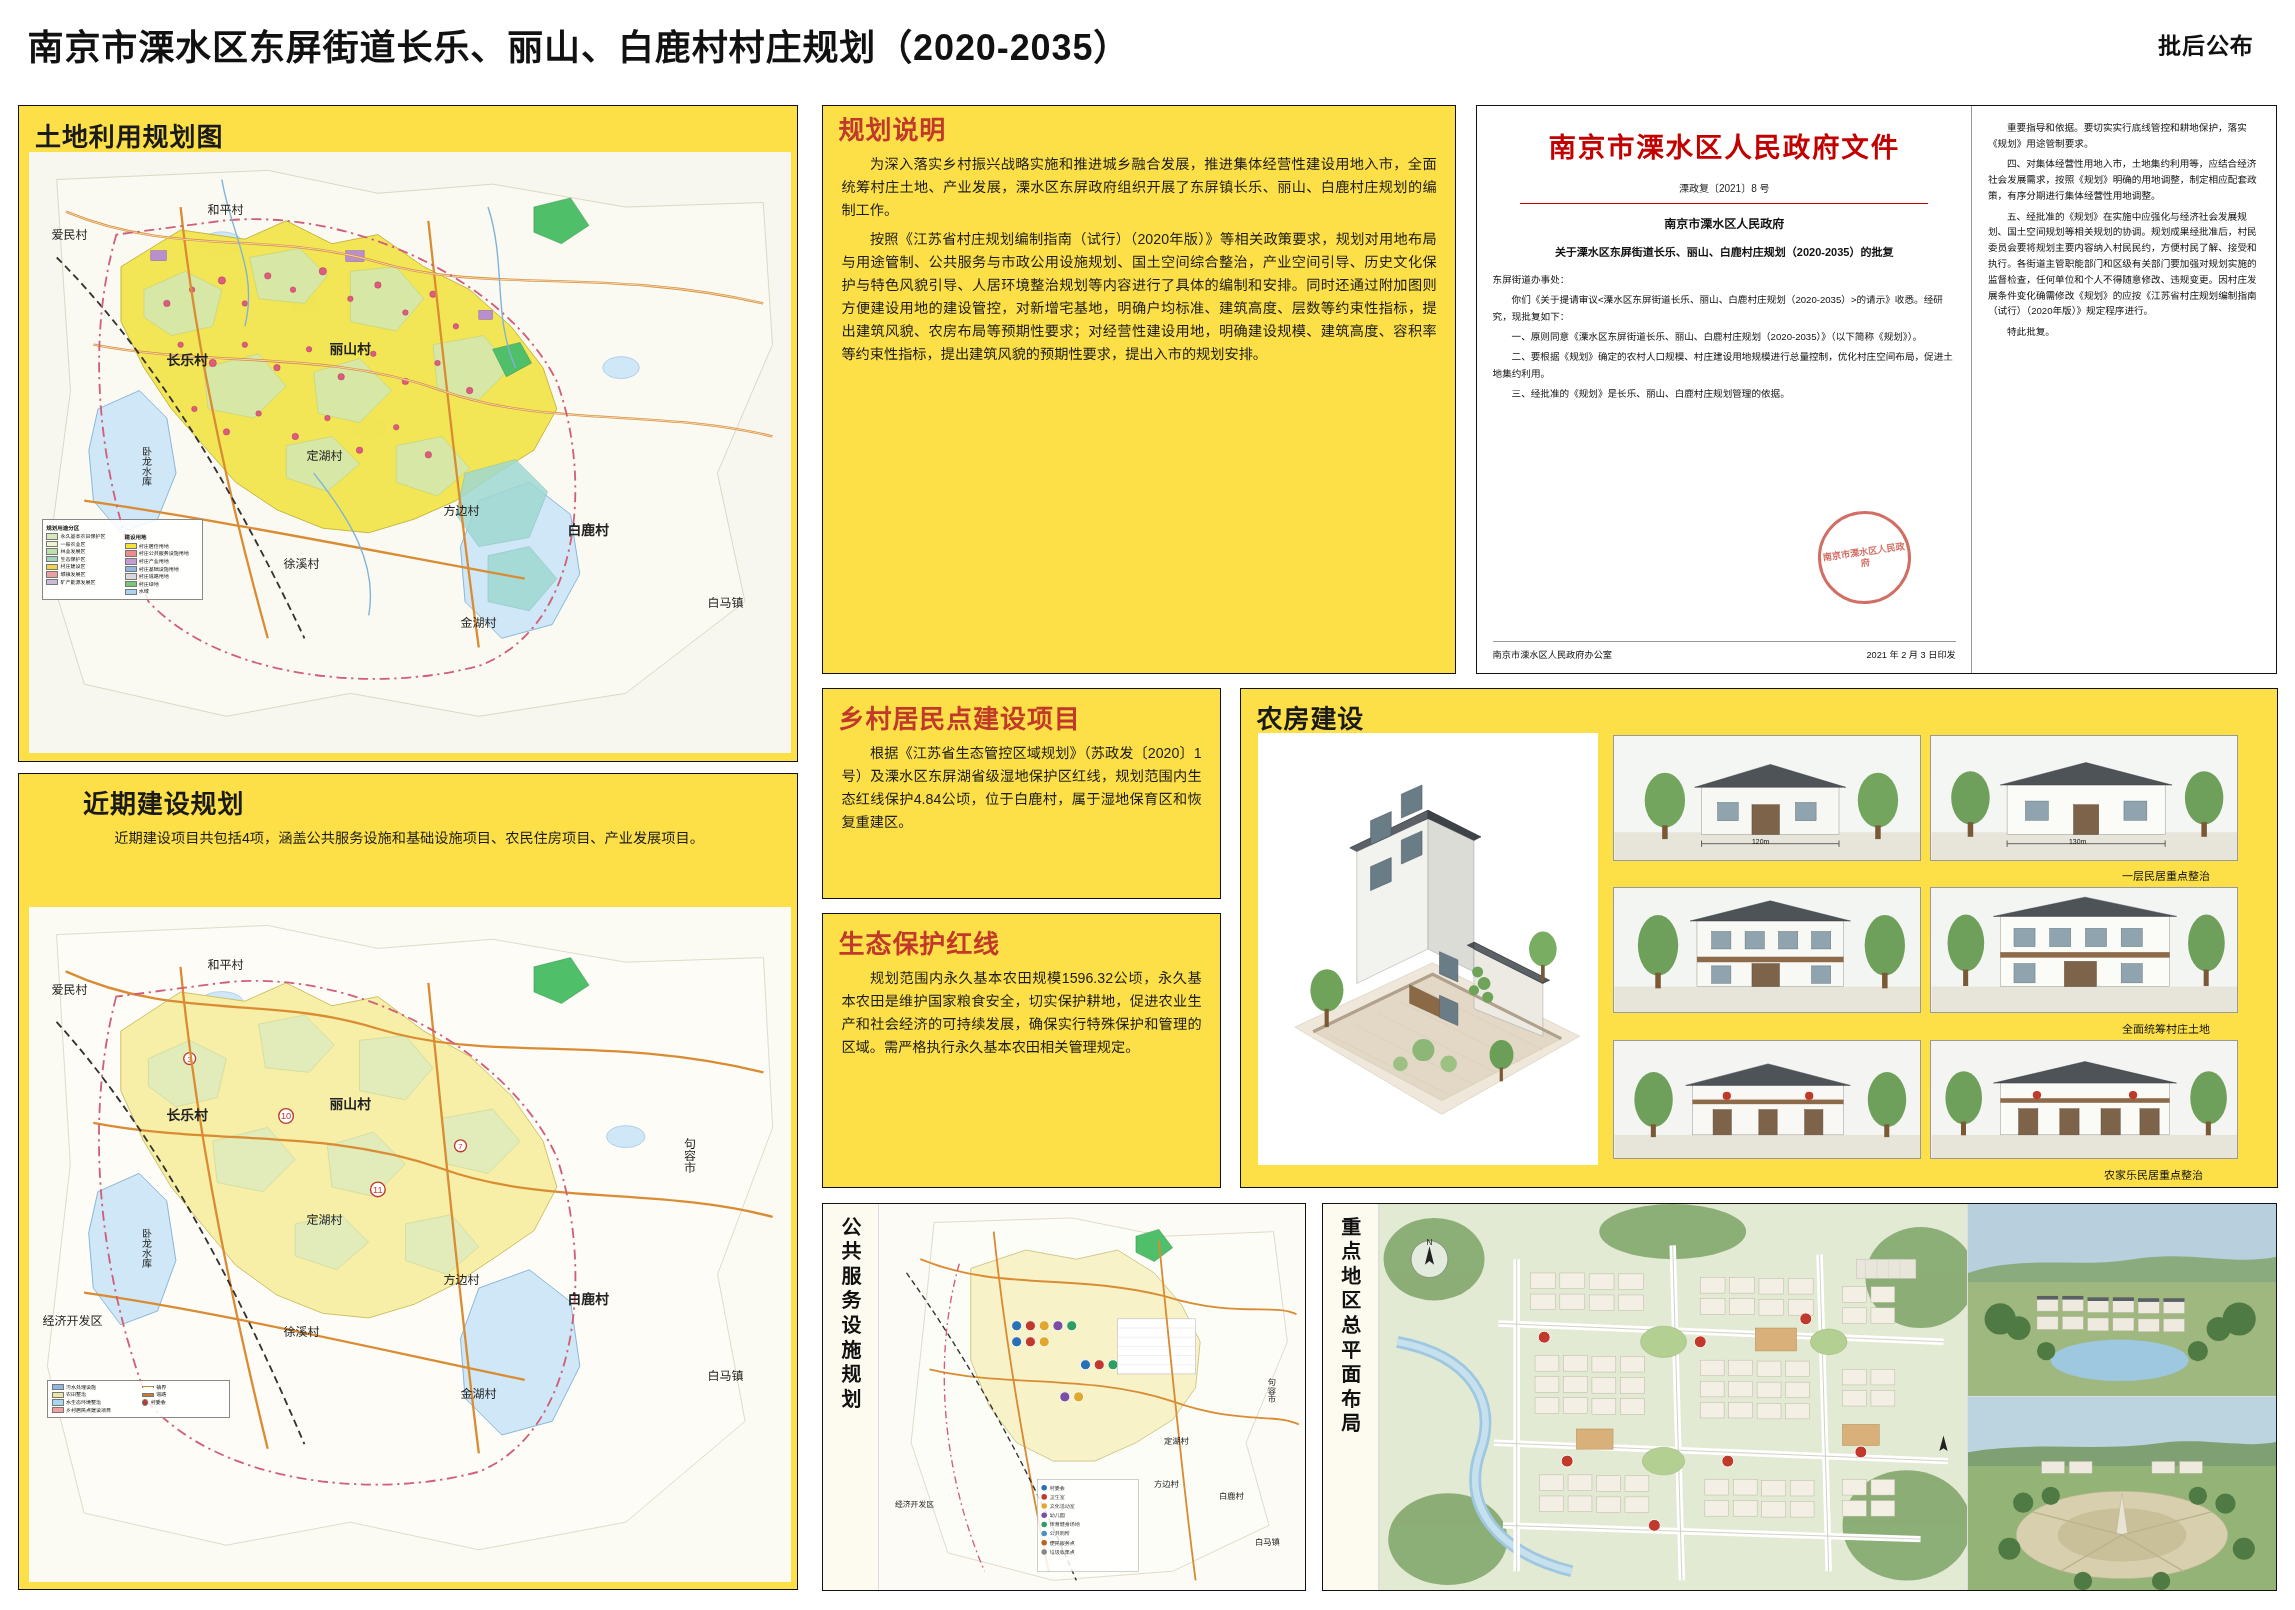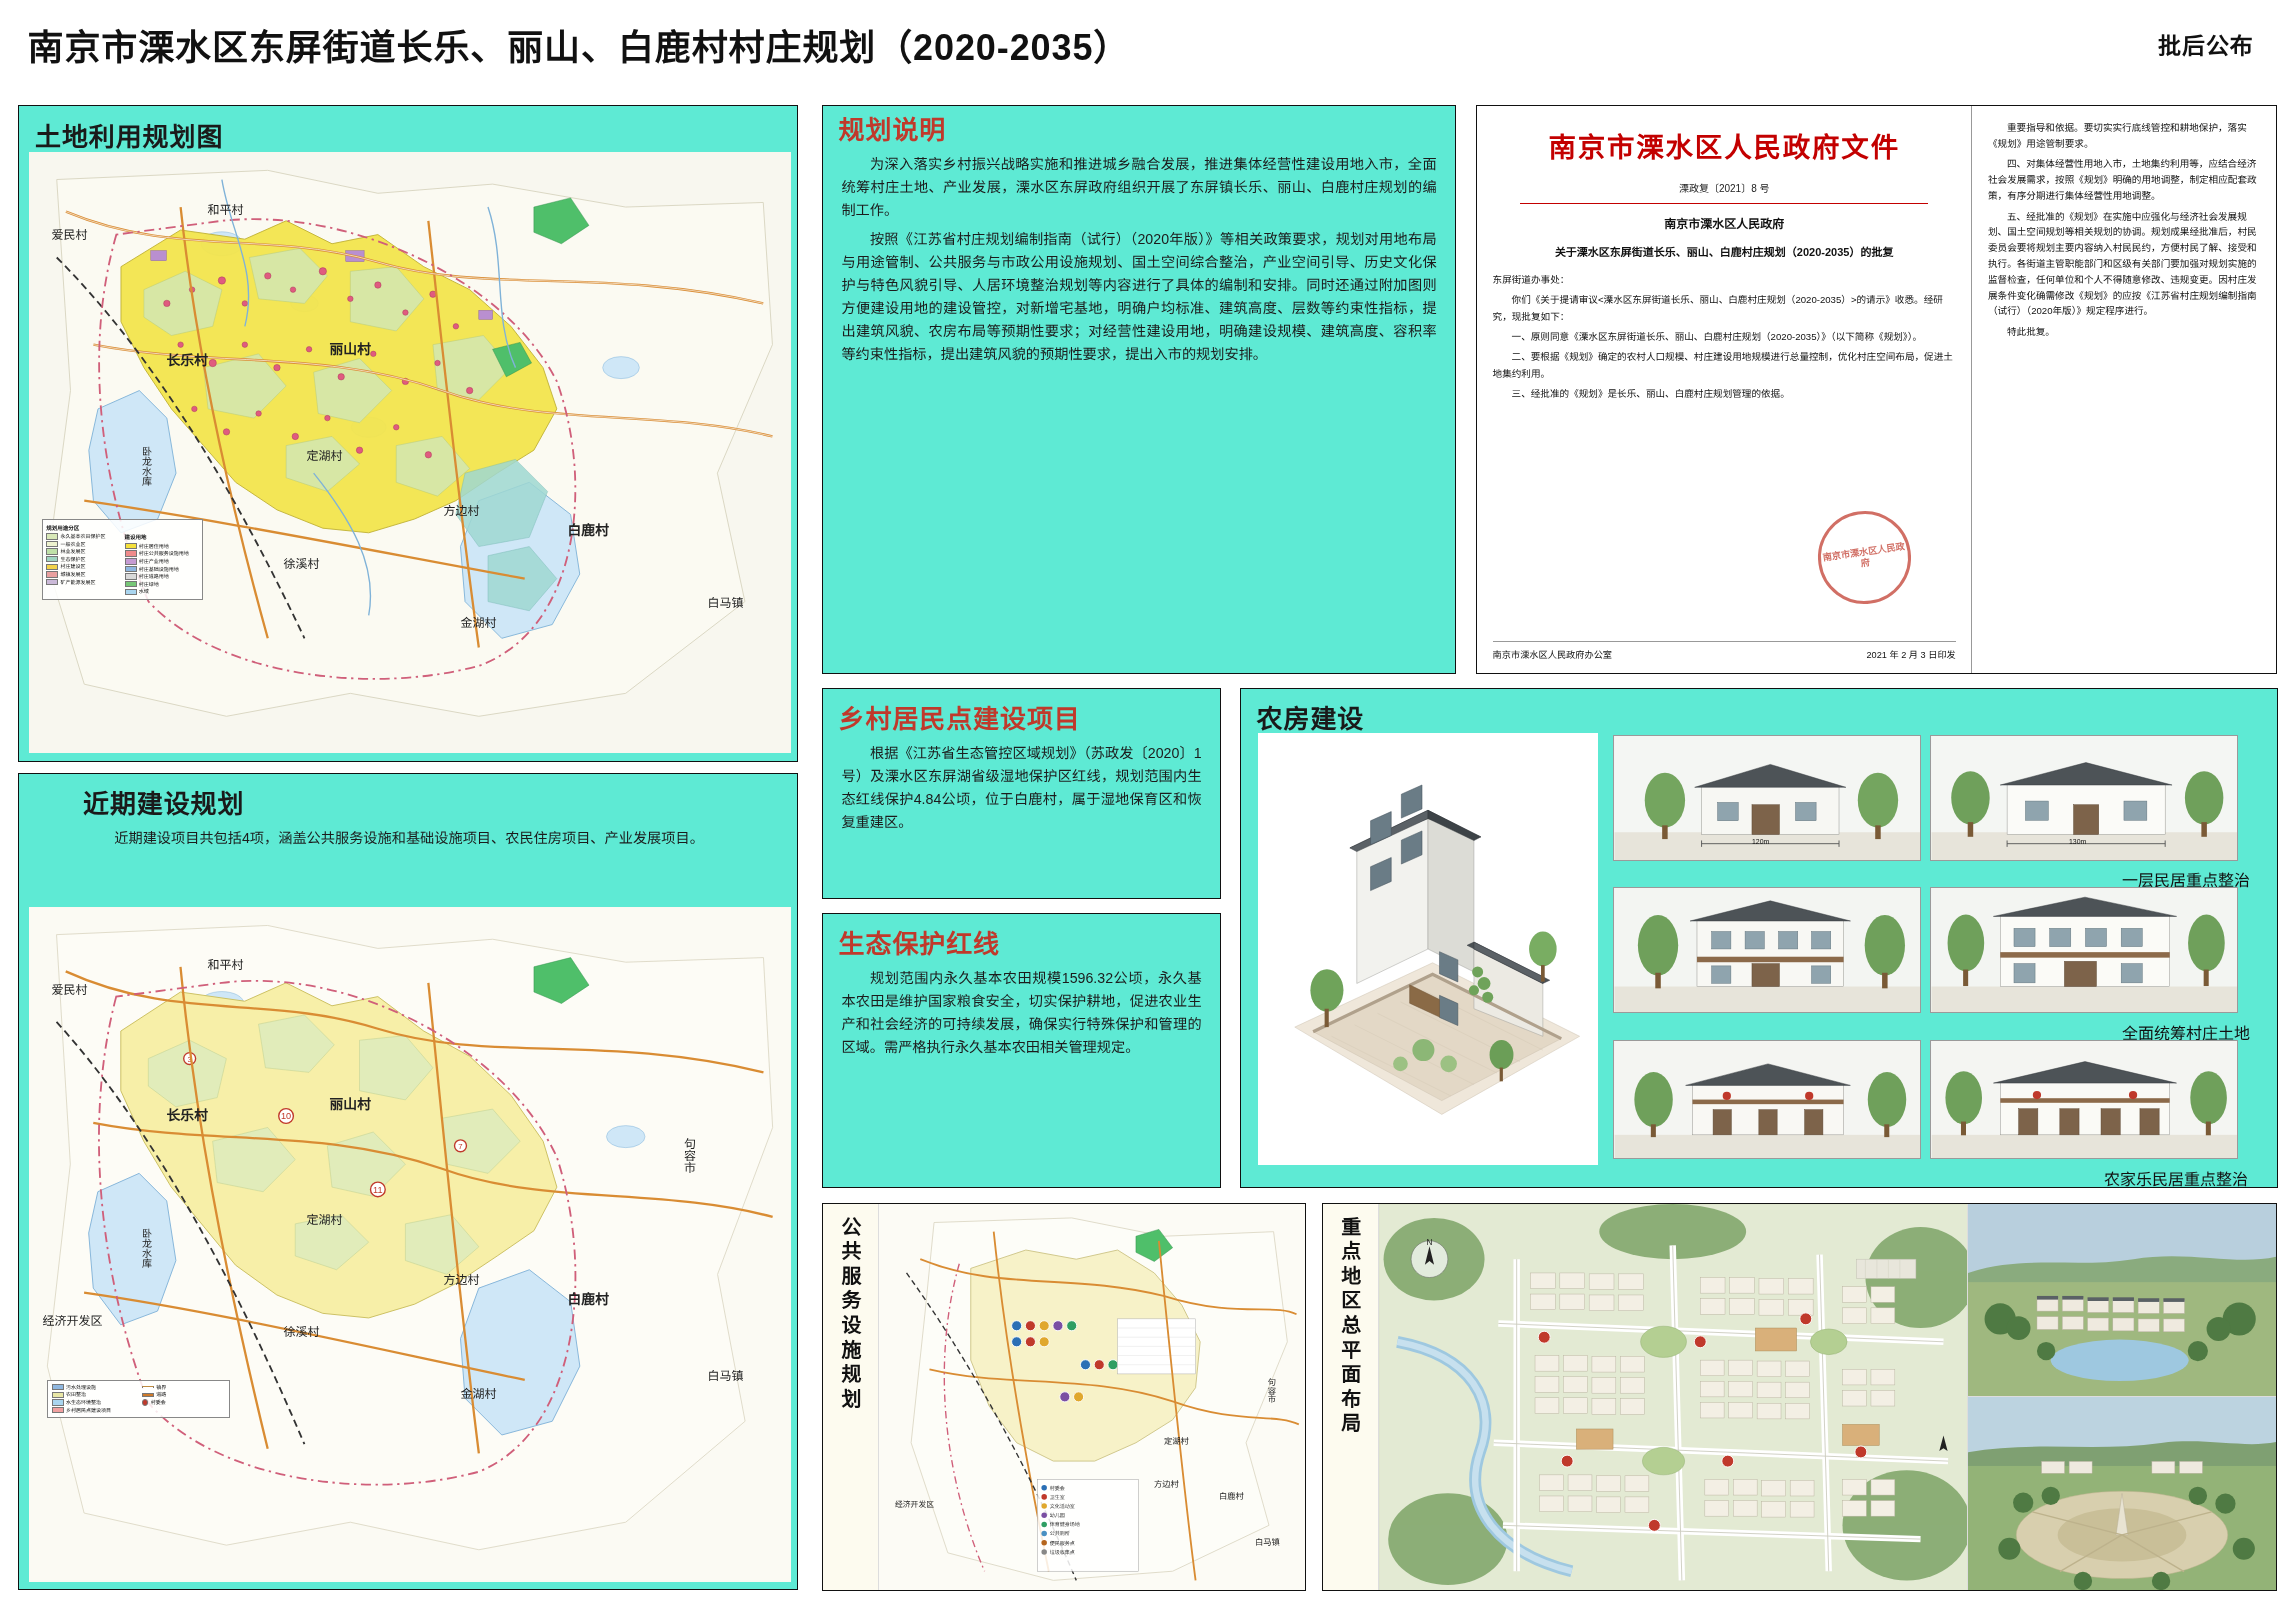--- a/index.html
+++ b/index.html
@@ -49,21 +49,21 @@
     height: 1523px;
   }
 
   .panel {
     position: absolute;
     box-sizing: border-box;
     border: 1.4px solid #111;
     background: #fdfdf6;
     overflow: hidden;
   }
-  .panel.cream { background: #5eead4; }
+  .panel.cream { background: #fde047; }
   .panel.white { background: #ffffff; }
 
   .panel-title {
     font-size: 26px;
     font-weight: bold;
     color: #1a1a1a;
     padding: 9.2px 15.6px 3.7px 15.6px;
     letter-spacing: 0.9px;
   }
   .panel-title.orange { color: #c0392b; }
@@ -207,21 +207,21 @@
   
   .photo {
     position: absolute;
     box-sizing: border-box;
     border: 0.9px solid #9a9a9a;
     overflow: hidden;
     background: #dfe3e0;
   }
   .cap {
     position: absolute;
-    font-size: 16px;
+    font-size: 11px;
     color: #111;
     white-space: nowrap;
   }
 
   .sky { background: linear-gradient(#eef2f4, #f8f9f6); }
 </style>
 </head>
 <body>
 
 <div class="header">

